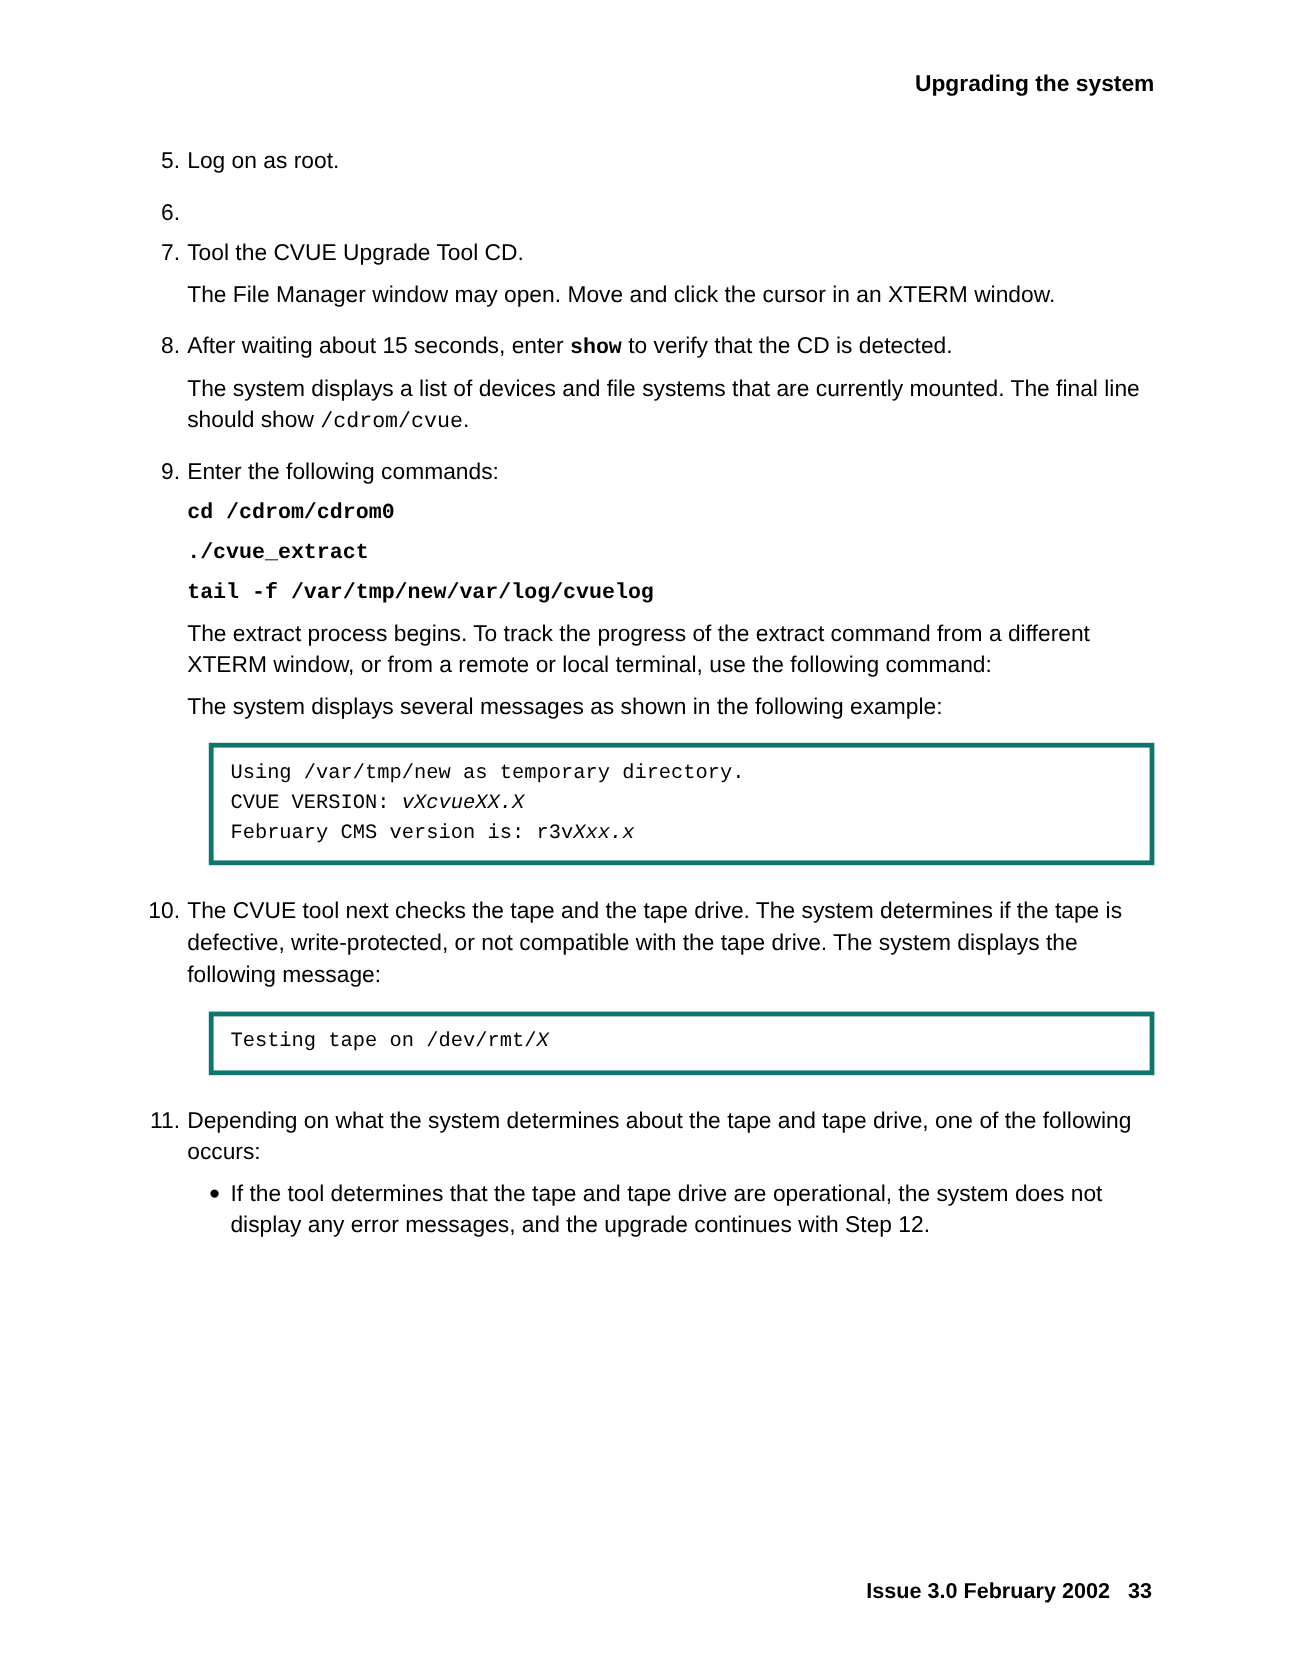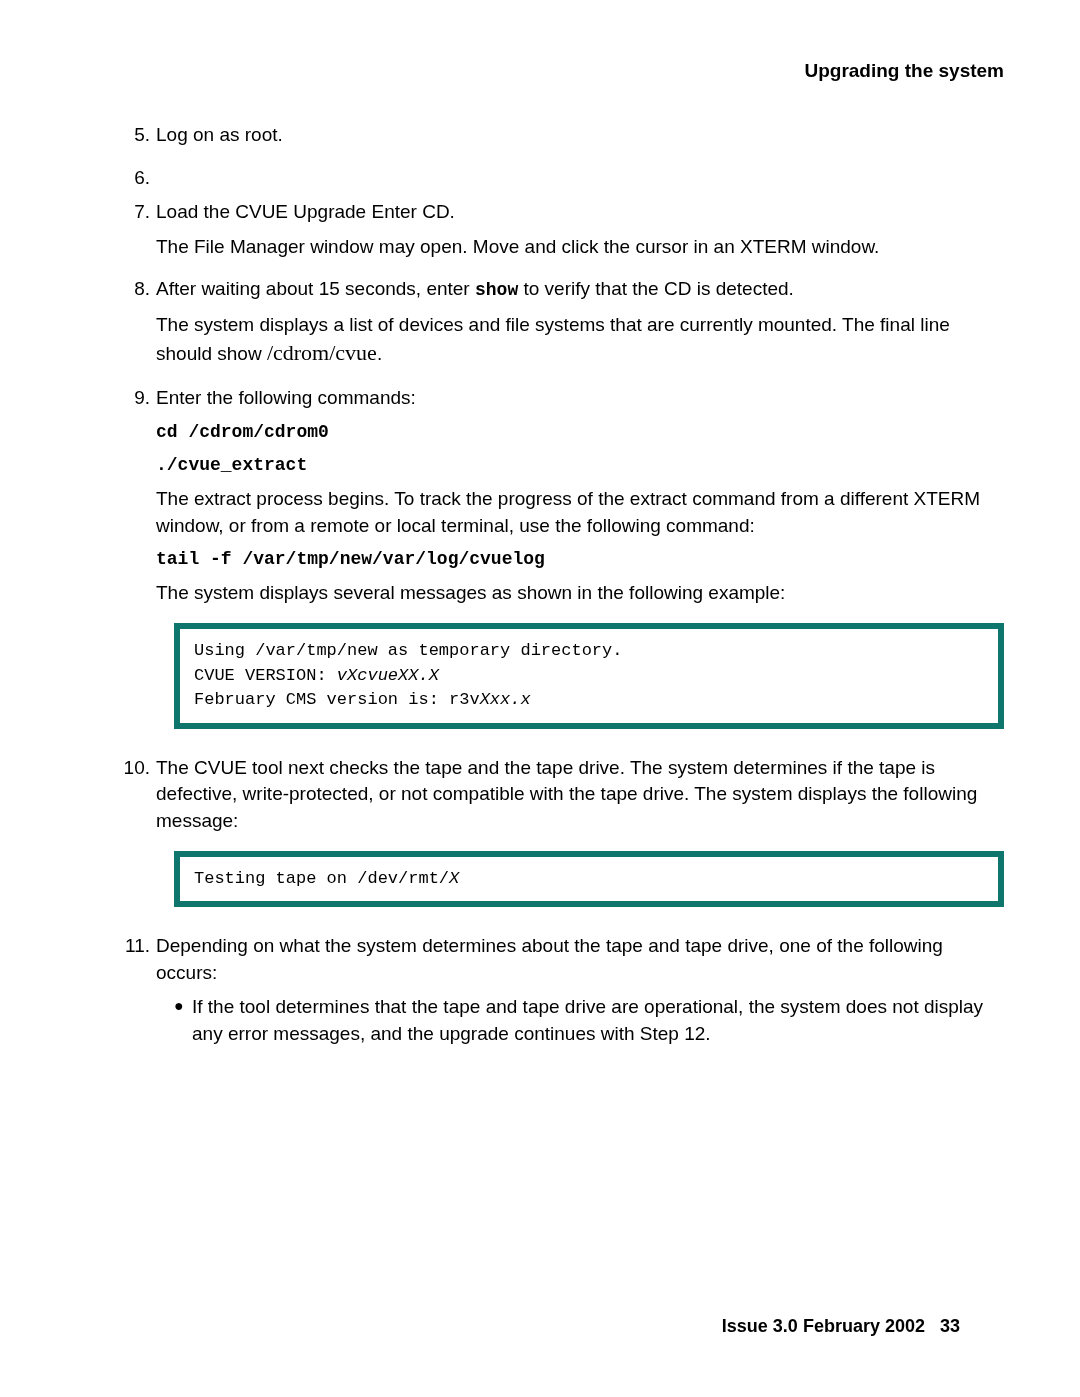--- a/index.html
+++ b/index.html
@@ -7,21 +7,21 @@
       padding: 0;
       font-family: Arial, Helvetica, sans-serif;
       background: #ffffff;
       color: #000000;
       width: 1080px;
       height: 1397px;
       position: relative;
       box-sizing: border-box;
     }
     .page {
-      padding: 60px 76px 40px 120px;
+      padding: 60px 118px 40px 120px;
       box-sizing: border-box;
       height: 100%;
       position: relative;
     }
     .header-title {
       text-align: right;
       font-weight: bold;
       font-size: 19px;
       margin-bottom: 40px;
     }
@@ -46,25 +46,25 @@
     }
     .indent {
       margin-left: 18px;
     }
     .cmd {
       font-family: "Courier New", Courier, monospace;
       font-weight: bold;
       font-size: 18px;
     }
     .mono {
-      font-family: Liberation Serif, serif;
-      font-size: 22px;
+      font-family: Liberation Mono, monospace;
+      font-size: 18px;
     }
     .code-box {
-      border: 6px solid #0f766e;
+      border: 4px solid #0f766e;
       padding: 10px 14px;
       margin: 16px 0 18px 18px;
       font-family: "Courier New", Courier, monospace;
       font-size: 17px;
       line-height: 1.45;
     }
     .italic {
       font-style: italic;
     }
     .bullet {
@@ -107,21 +107,21 @@
 
     <div class="step">
       <div class="step-num">6.</div>
       <div class="step-body">
       </div>
     </div>
 
     <div class="step">
       <div class="step-num">7.</div>
       <div class="step-body">
-        <p>Load the CVUE Upgrade Enter CD.</p>
+        <p>Tool the CVUE Upgrade Tool CD.</p>
         <p class="indent">The File Manager window may open. Move and click the cursor in an XTERM window.</p>
       </div>
     </div>
 
     <div class="step">
       <div class="step-num">8.</div>
       <div class="step-body">
         <p>
           <span>After waiting about 15 seconds, enter </span><span class="cmd">show</span><span> to verify that the CD is detected.</span>
         </p>
@@ -130,22 +130,22 @@
         </p>
       </div>
     </div>
 
     <div class="step">
       <div class="step-num">9.</div>
       <div class="step-body">
         <p>Enter the following commands:</p>
         <p class="indent cmd">cd /cdrom/cdrom0</p>
         <p class="indent cmd">./cvue_extract</p>
+        <p class="indent cmd">tail -f /var/tmp/new/var/log/cvuelog</p>
         <p class="indent">The extract process begins. To track the progress of the extract command from a different XTERM window, or from a remote or local terminal, use the following command:</p>
-        <p class="indent cmd">tail -f /var/tmp/new/var/log/cvuelog</p>
         <p class="indent">The system displays several messages as shown in the following example:</p>
         <div class="code-box">
           <div>Using /var/tmp/new as temporary directory.</div>
           <div>
             <span>CVUE VERSION: </span><span class="italic">vXcvueXX.X</span>
           </div>
           <div>
             <span>February CMS version is: r3v</span><span class="italic">Xxx.x</span>
           </div>
         </div>

